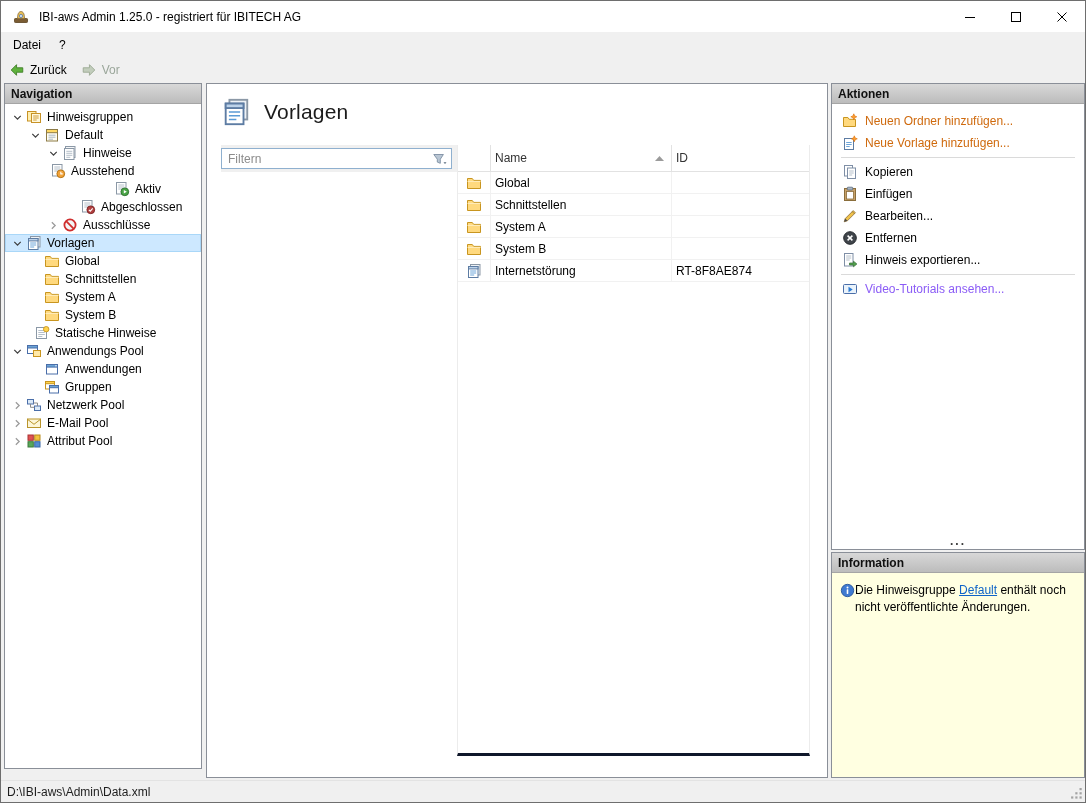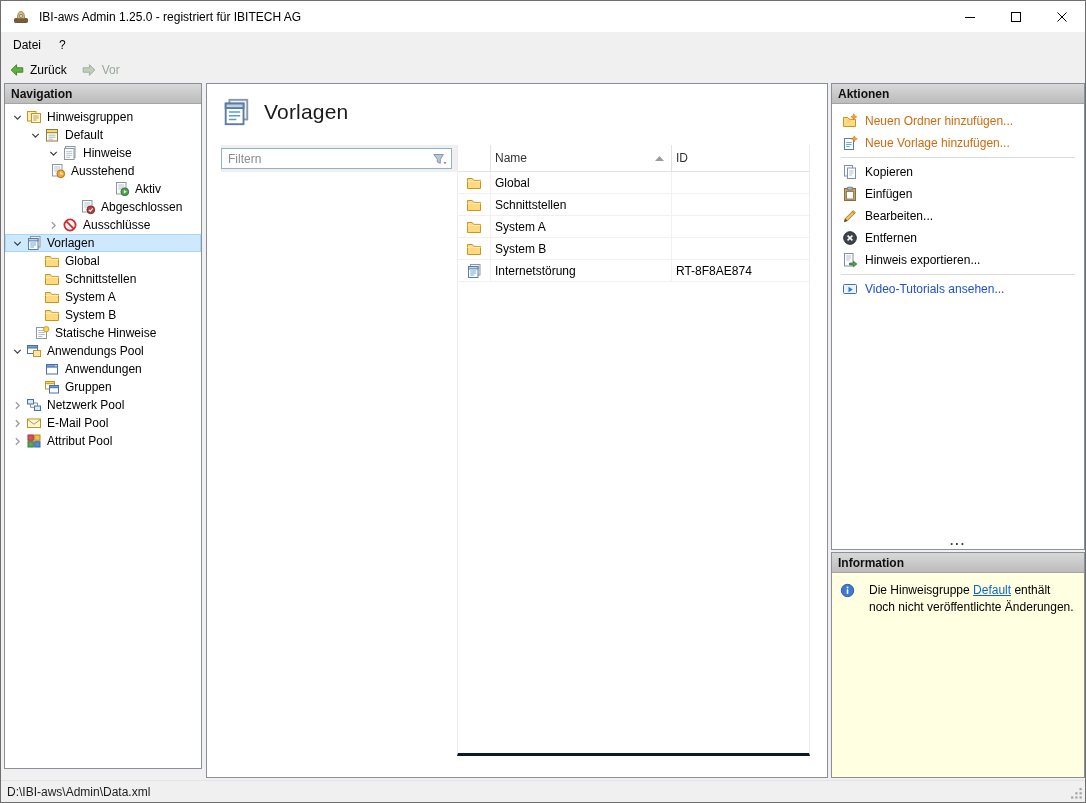--- a/index.html
+++ b/index.html
@@ -69,27 +69,27 @@
   .th .sort svg { width:100%; height:100%; display:block; }
   .tr { height:22px; flex:none; border-bottom:1px solid #f1f1f1; }
   .td { display:flex; align-items:center; padding:0 4px; border-right:1px solid #f1f1f1; overflow:hidden; white-space:nowrap; }
   .td:last-child { border-right:none; }
   .td.icon-col, .th.icon-col { justify-content:center; padding:0; }
 
   
   .actions-list { padding-top:6px; flex:1; overflow:hidden; }
   .action-item { height:22px; display:flex; align-items:center; padding-left:10px; gap:7px; white-space:nowrap; }
   .action-item.link-orange .action-label { color:#cf6a0e; }
-  .action-item.link-blue .action-label { color:#1d4ed8; }
+  .action-item.link-blue .action-label { color:#8b5cf6; }
   .action-sep { border-top:1px solid #dadada; margin:3px 9px; }
   .actions-splitter { position:absolute; left:0; right:0; bottom:0; height:10px; text-align:center; color:#3a3a3a;
                       font-weight:bold; font-size:12px; line-height:5px; letter-spacing:2px; cursor:row-resize; }
 
   
-  .info-body { flex:1; background:#ffffe1; padding:9px 8px; display:flex; align-items:flex-start; gap:14px; }
+  .info-body { flex:1; background:#ffffe1; padding:9px 8px; display:flex; align-items:flex-start; gap:0; }
   .icon15 { width:15px; height:15px; flex:none; margin-top:1px; }
   .icon15 svg { width:100%; height:100%; display:block; }
   .info-text { line-height:1.45; }
   .info-link { color:#0f64c8; text-decoration:underline; cursor:pointer; }
 
   
   .statusbar { position:absolute; left:0; right:0; bottom:0; height:22px; background:#f0f0f0; border-top:1px solid #e3e3e3;
                display:flex; align-items:center; padding-left:6px; color:#1e1e1e; }
   .grip { position:absolute; right:2px; bottom:2px; width:13px; height:13px; cursor:nwse-resize; }
   .grip svg { width:100%; height:100%; display:block; }

